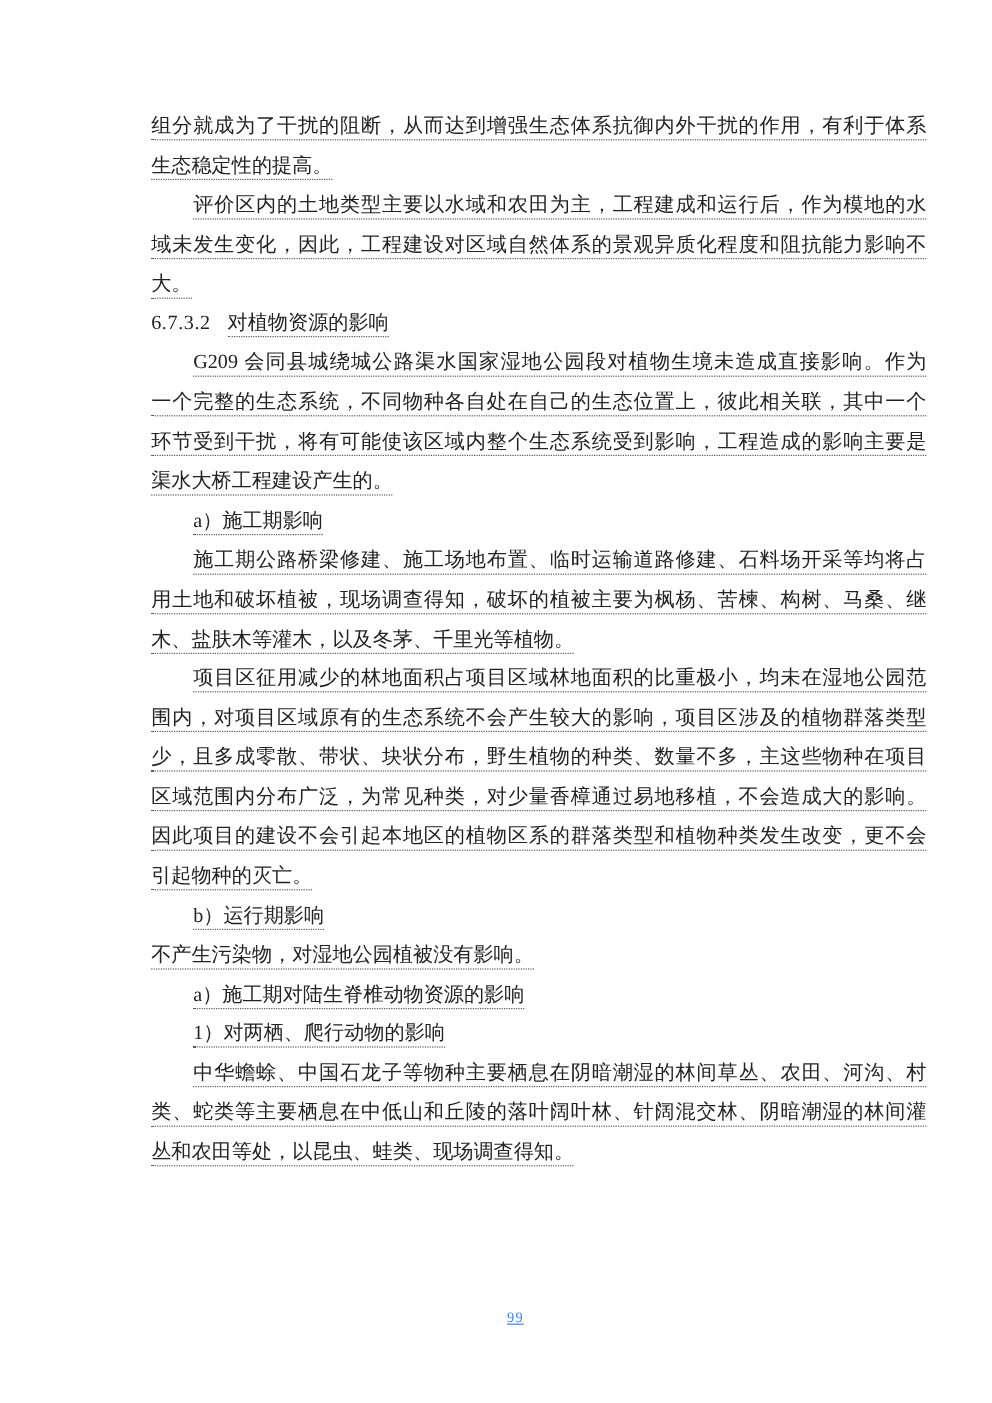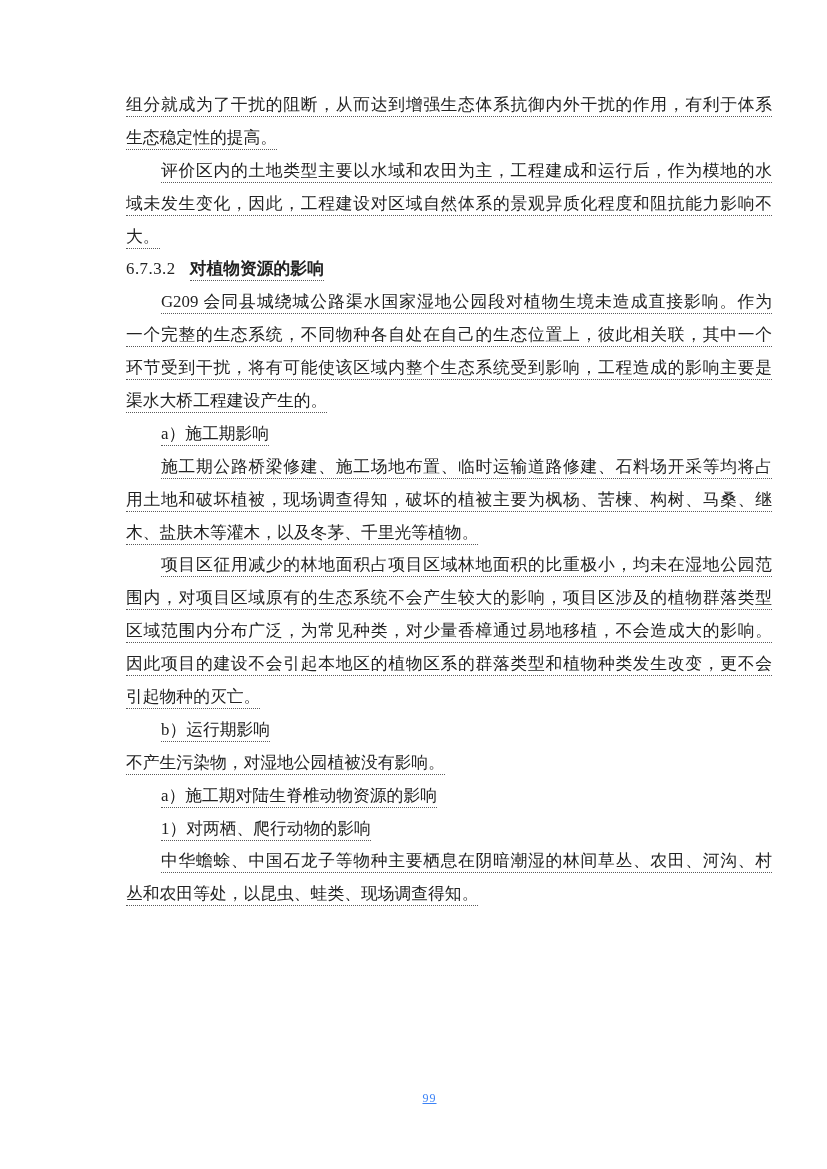--- a/index.html
+++ b/index.html
@@ -49,21 +49,20 @@
     border-bottom: 1px dotted #5a5a5a;
     padding-bottom: 2px;
   }
   .heading-prefix {
     letter-spacing: 0.5px;
   }
   .heading-title {
     margin-left: 14px;
     border-bottom: 1px dotted #5a5a5a;
     padding-bottom: 2px;
-    font-weight: bold;
   }
   .pageno {
     position: absolute;
     left: 0;
     top: 1091px;
     width: 827px;
     text-align: center;
     font-size: 12px;
     color: #3b82f6;
     letter-spacing: 1px;
@@ -84,24 +83,26 @@
       <div class="line indent justify"><span class="u">G209 会同县城绕城公路渠水国家湿地公园段对植物生境未造成直接影响。作为</span></div>
       <div class="line justify"><span class="u">一个完整的生态系统，不同物种各自处在自己的生态位置上，彼此相关联，其中一个</span></div>
       <div class="line justify"><span class="u">环节受到干扰，将有可能使该区域内整个生态系统受到影响，工程造成的影响主要是</span></div>
       <div class="line"><span class="u">渠水大桥工程建设产生的。</span></div>
       <div class="line indent"><span class="u">a）施工期影响</span></div>
       <div class="line indent justify"><span class="u">施工期公路桥梁修建、施工场地布置、临时运输道路修建、石料场开采等均将占</span></div>
       <div class="line justify"><span class="u">用土地和破坏植被，现场调查得知，破坏的植被主要为枫杨、苦楝、构树、马桑、继</span></div>
       <div class="line"><span class="u">木、盐肤木等灌木，以及冬茅、千里光等植物。</span></div>
       <div class="line indent justify"><span class="u">项目区征用减少的林地面积占项目区域林地面积的比重极小，均未在湿地公园范</span></div>
       <div class="line justify"><span class="u">围内，对项目区域原有的生态系统不会产生较大的影响，项目区涉及的植物群落类型</span></div>
+      <div class="line justify"><span class="u">少，且多成零散、带状、块状分布，野生植物的种类、数量不多，主这些物种在项目</span></div>
       <div class="line justify"><span class="u">区域范围内分布广泛，为常见种类，对少量香樟通过易地移植，不会造成大的影响。</span></div>
       <div class="line justify"><span class="u">因此项目的建设不会引起本地区的植物区系的群落类型和植物种类发生改变，更不会</span></div>
       <div class="line"><span class="u">引起物种的灭亡。</span></div>
       <div class="line indent"><span class="u">b）运行期影响</span></div>
       <div class="line"><span class="u">不产生污染物，对湿地公园植被没有影响。</span></div>
       <div class="line indent"><span class="u">a）施工期对陆生脊椎动物资源的影响</span></div>
       <div class="line indent"><span class="u">1）对两栖、爬行动物的影响</span></div>
       <div class="line indent justify"><span class="u">中华蟾蜍、中国石龙子等物种主要栖息在阴暗潮湿的林间草丛、农田、河沟、村</span></div>
+      <div class="line justify"><span class="u">类、蛇类等主要栖息在中低山和丘陵的落叶阔叶林、针阔混交林、阴暗潮湿的林间灌</span></div>
       <div class="line"><span class="u">丛和农田等处，以昆虫、蛙类、现场调查得知。</span></div>
     </div>
   <div class="pageno">99</div>
 </div>
 
 </body></html>

